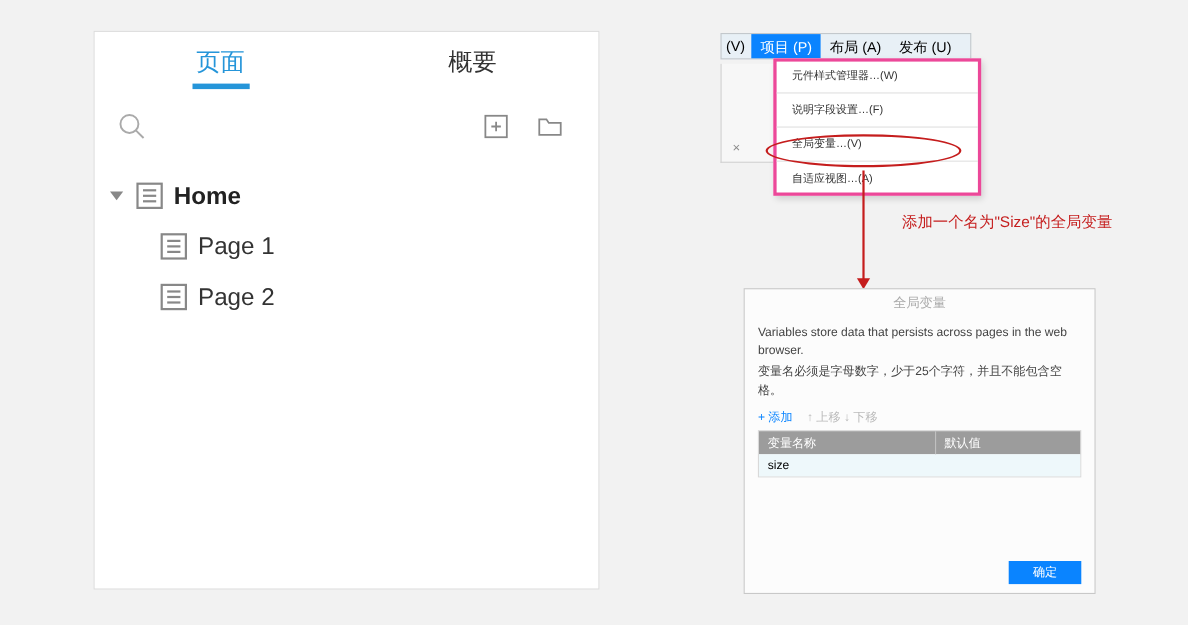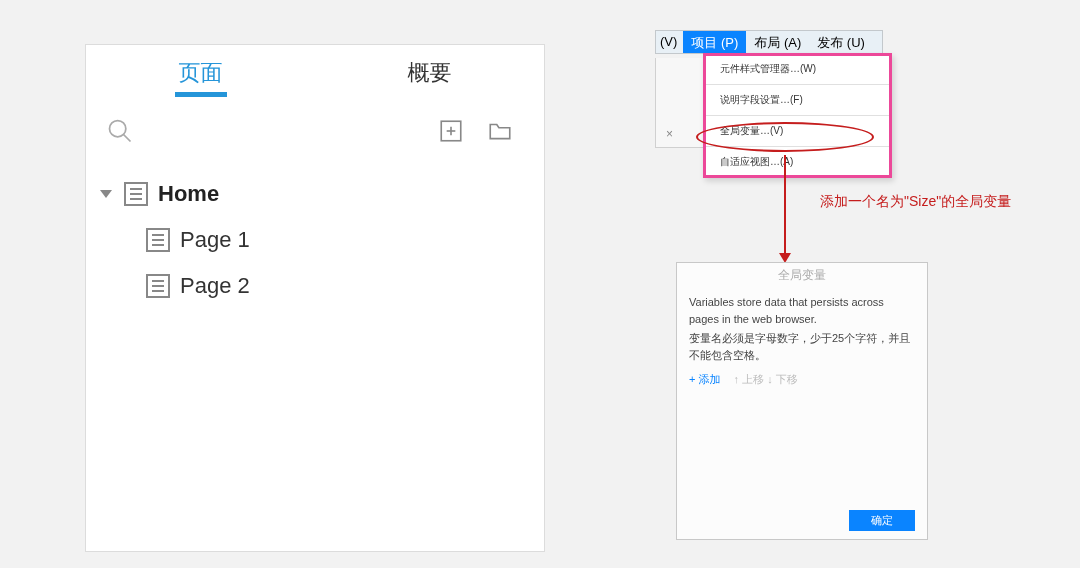--- a/index.html
+++ b/index.html
@@ -9,21 +9,21 @@
       background: #f2f2f2;
       font-family: -apple-system, "Helvetica Neue", "PingFang SC", "Microsoft YaHei", sans-serif;
       position: relative;
       overflow: hidden;
     }
 
     
     .left-panel {
       position: absolute;
       left: 85px;
-      top: 44px;
+      top: 28px;
       width: 460px;
       height: 508px;
       background: #fff;
       border: 1px solid #dcdcdc;
     }
     .lp-tabs {
       display: flex;
       height: 56px;
       align-items: center;
     }
@@ -192,21 +192,21 @@
       font-size: 14px;
       color: #c51d1d;
       white-space: nowrap;
     }
 
     
     .dialog {
       position: absolute;
       left: 676px;
       top: 262px;
-      width: 252px;
+      width: 320px;
       height: 278px;
       background: #fcfcfc;
       border: 1px solid #c8c8c8;
     }
     .dlg-title {
       text-align: center;
       font-size: 12px;
       color: #aaa;
       padding: 4px 0;
       position: relative;
@@ -347,16 +347,26 @@
   <div class="dlg-title">全局变量</div>
   <div class="dlg-body">
     <p>Variables store data that persists across pages in the web browser.</p>
     <p>变量名必须是字母数字，少于25个字符，并且不能包含空格。</p>
   </div>
   <div class="dlg-tools">
     <span class="add">+ 添加</span>
     <span>↑ 上移</span>
     <span>↓ 下移</span>
   </div>
+  <div class="dlg-table">
+    <div class="dlg-th">
+      <div class="dlg-th-name">变量名称</div>
+      <div class="dlg-th-val">默认值</div>
+    </div>
+    <div class="dlg-row">
+      <div class="dlg-row-name">size</div>
+      <div class="dlg-row-val"></div>
+    </div>
+  </div>
   <div class="dlg-footer">
     <button class="btn-ok">确定</button>
   </div>
 </div>
 
 </body></html>

